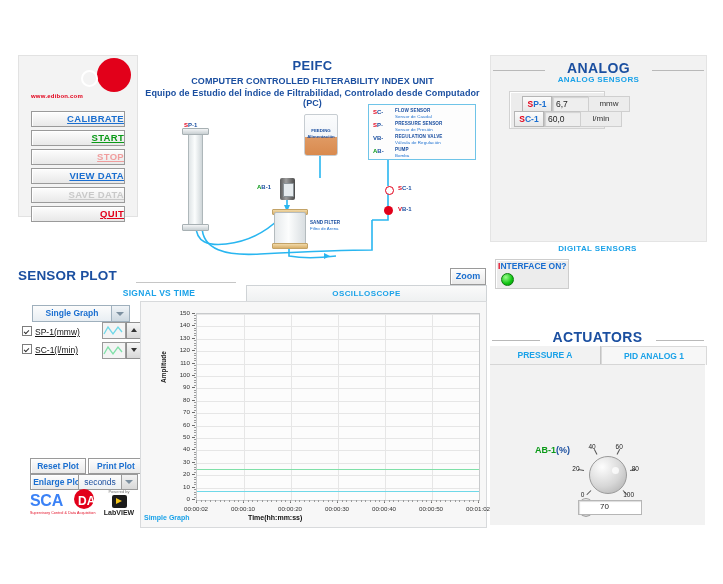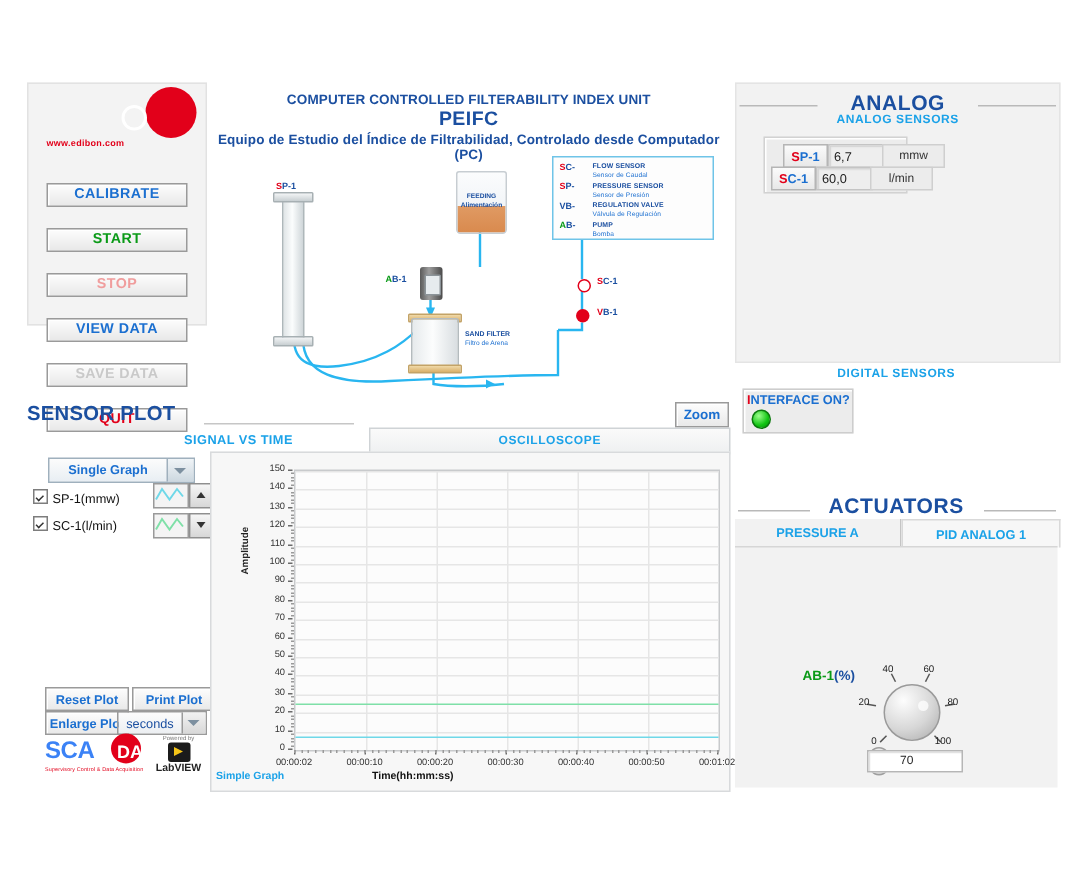--- a/index.html
+++ b/index.html
@@ -9,23 +9,23 @@
   .panel{position:absolute;background:#f2f2f2;}
 
   
   #left-panel{left:18px;top:55px;width:118px;height:160px;background:#f3f3f3;border:1px solid #e2e2e2;}
   #logo-wrap{position:relative;width:118px;height:52px;overflow:hidden;}
   .logo-text{position:absolute;left:11px;top:8px;font-size:23px;font-weight:700;color:#1b9bd8;letter-spacing:-1px;font-family:"DejaVu Sans",sans-serif;}
   .logo-dot{position:absolute;right:6px;top:2px;width:34px;height:34px;border-radius:50%;background:#e2001a;}
   .logo-o{position:absolute;left:62px;top:14px;width:13px;height:13px;border:2px solid #ffffff;border-radius:50%;z-index:3;}
   .logo-url{position:absolute;left:12px;top:37px;font-size:6px;color:#e2001a;font-weight:700;letter-spacing:.2px;}
 
-  .ctl-btn{display:block;width:92px;margin:14px auto 0 auto;height:14px;line-height:14px;text-align:center;
+  .ctl-btn{display:block;width:92px;margin:3px auto 0 auto;height:14px;line-height:14px;text-align:right;
            font-size:9.5px;font-weight:700;background:linear-gradient(#fdfdfd,#e8e8e8);
-           border:1px solid #9a9a9a;box-shadow:inset 1px 1px 0 #ffffff;cursor:pointer;letter-spacing:.3px;}
+           border:1px solid #9a9a9a;box-shadow:inset 1px 1px 0 #ffffff;cursor:pointer;letter-spacing:.3px;text-decoration:underline;}
   .b-calibrate{color:#1b6fd0;}
   .b-start{color:#0a9a17;}
   .b-stop{color:#f09d9d;}
   .b-view{color:#1b6fd0;}
   .b-save{color:#c9c9c9;}
   .b-quit{color:#e2001a;}
 
   
   #title-block{position:absolute;left:140px;top:58px;width:345px;text-align:center;}
   #t1{font-size:13px;font-weight:700;color:#1b4fa0;letter-spacing:.3px;}
@@ -69,21 +69,21 @@
   #sp-rule{position:absolute;left:136px;top:282px;width:100px;height:1px;background:#c6c6c6;}
   #svt{position:absolute;left:100px;top:288px;width:118px;text-align:center;font-size:8.5px;font-weight:700;color:#1ba2e8;letter-spacing:.3px;}
 
   
   #plotctl{position:absolute;left:18px;top:300px;width:120px;height:220px;}
   #graph-sel{position:absolute;left:14px;top:5px;width:96px;height:15px;background:linear-gradient(#fcfcfc,#e8eef3);border:1px solid #9fb0bd;}
   #graph-sel .lab{position:absolute;left:0;top:0;width:78px;height:15px;line-height:15px;text-align:center;font-size:8.5px;font-weight:700;color:#1b6fd0;}
   #graph-sel .arw{position:absolute;right:0;top:0;width:17px;height:15px;background:linear-gradient(#f0f4f7,#cdd8e0);border-left:1px solid #9fb0bd;}
   .caret{position:absolute;left:4px;top:6px;width:0;height:0;border-left:4px solid transparent;border-right:4px solid transparent;border-top:4px solid #7d90a0;}
 
-  .cbrow{position:absolute;left:4px;font-size:8.5px;color:#111;}
+  .cbrow{position:absolute;left:4px;font-size:8.5px;color:#111;text-decoration:underline;}
   .cbox{display:inline-block;width:8px;height:8px;border:1px solid #7d7d7d;background:#fff;vertical-align:-1px;margin-right:3px;position:relative;}
   .cbox:after{content:"";position:absolute;left:1px;top:3px;width:4px;height:2px;border-left:1.4px solid #333;border-bottom:1.4px solid #333;transform:rotate(-45deg);}
 
   .legbox{position:absolute;left:84px;width:22px;height:15px;background:#f4f4f4;border:1px solid #9a9a9a;}
   .spin{position:absolute;left:108px;width:13px;height:15px;background:linear-gradient(#f6f6f6,#d7d7d7);border:1px solid #8f8f8f;}
   .spin i{position:absolute;left:3.5px;width:0;height:0;border-left:3px solid transparent;border-right:3px solid transparent;}
   .spin.up i{top:5px;border-bottom:4px solid #333;}
   .spin.dn i{top:5px;border-top:4px solid #333;}
 
   .pbtn{position:absolute;height:14px;line-height:14px;text-align:center;font-size:8.5px;font-weight:700;
@@ -179,22 +179,22 @@
     </div>
     <div class="ctl-btn b-calibrate">CALIBRATE</div>
     <div class="ctl-btn b-start">START</div>
     <div class="ctl-btn b-stop">STOP</div>
     <div class="ctl-btn b-view">VIEW DATA</div>
     <div class="ctl-btn b-save">SAVE DATA</div>
     <div class="ctl-btn b-quit">QUIT</div>
   </div>
 
   <div id="title-block">
+    <div id="t1">PEIFC</div>
     <div id="t2">COMPUTER CONTROLLED FILTERABILITY INDEX UNIT</div>
-    <div id="t1">PEIFC</div>
     <div id="t3">Equipo de Estudio del Índice de Filtrabilidad, Controlado desde Computador (PC)</div>
   </div>
 
   <div id="diagram">
 
     <svg id="pipes">
       <g fill="none" stroke="#29b6f0" stroke-width="1.6">
         <path d="M180,54 L180,78"></path>
         <path d="M147,100 L147,112"></path>
         <path d="M56,126 C56,142 68,146 86,144 C112,141 128,130 140,118"></path>

